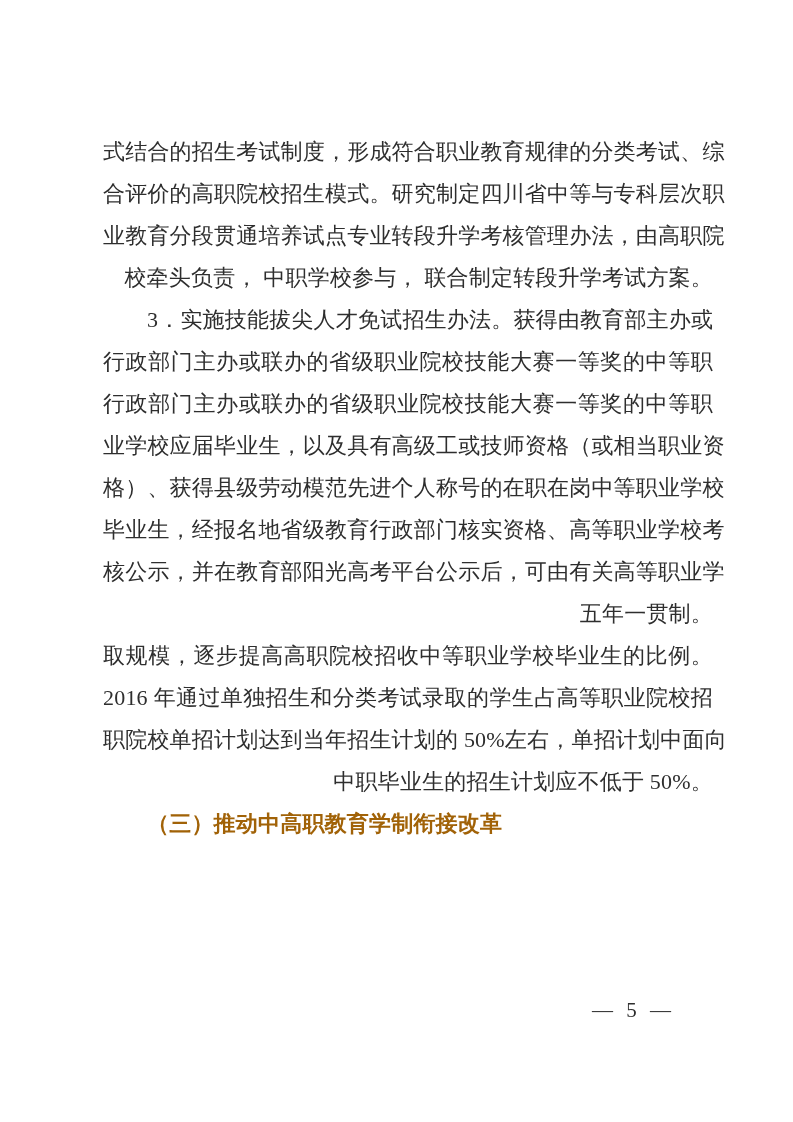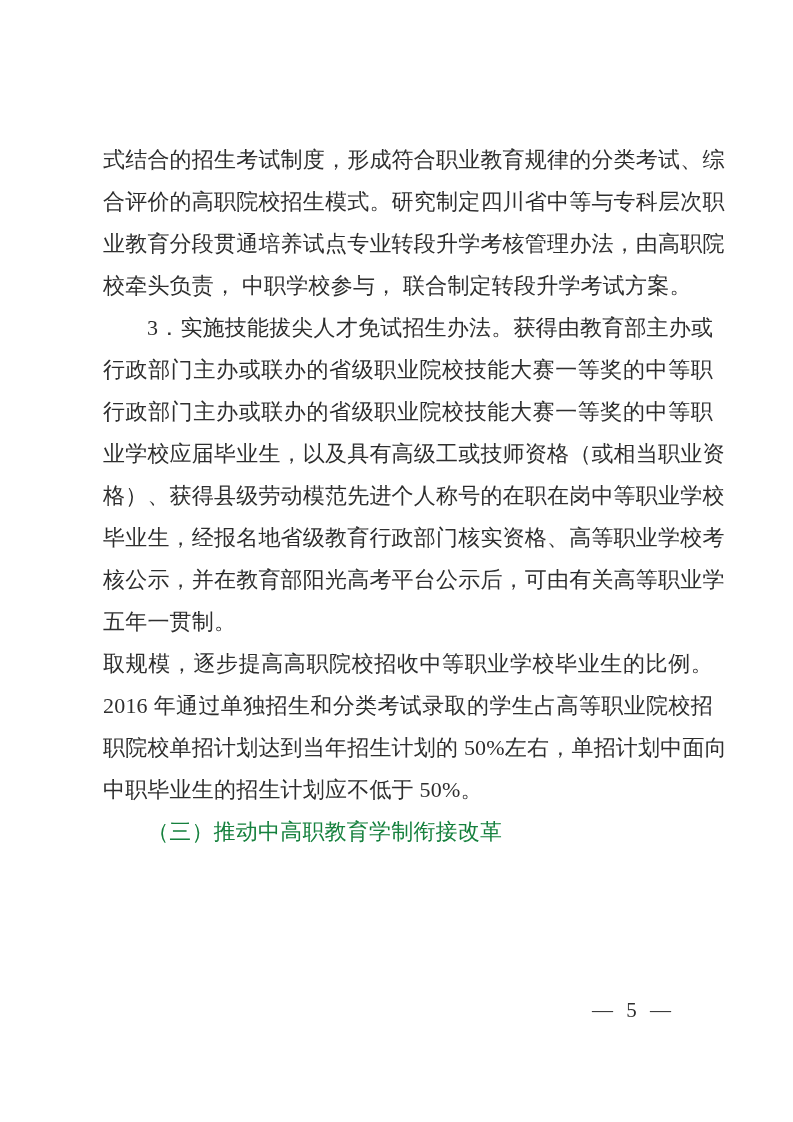--- a/index.html
+++ b/index.html
@@ -11,50 +11,50 @@
     position: relative;
     width: 793px;
     height: 1122px;
     background: #ffffff;
     overflow: hidden;
     font-family: "Liberation Serif", "DejaVu Serif", serif;
   }
   .text-block {
     position: absolute;
     left: 103px;
-    top: 139px;
+    top: 131px;
     width: 610px;
     font-size: 22px;
     line-height: 42px;
     color: #2e2e2e;
     text-rendering: optimizeLegibility;
   }
   .line {
     height: 42px;
     white-space: nowrap;
     letter-spacing: 0.2px;
   }
   
   .l-full {
     text-align: justify;
     text-align-last: justify;
     text-justify: inter-character;
   }
   
   .l-end {
-    text-align: left;
+    text-align: right;
   }
   
   .l-indent {
     padding-left: 44px;
   }
   .l-heading {
     padding-left: 44px;
-    font-weight: normal;
-    color: #15803d;
+    font-weight: bold;
+    color: #a16207;
   }
   .footer {
     position: absolute;
     top: 998px;
     right: 118px;
     font-size: 21px;
     line-height: 24px;
     color: #2e2e2e;
     letter-spacing: 4px;
     white-space: nowrap;

